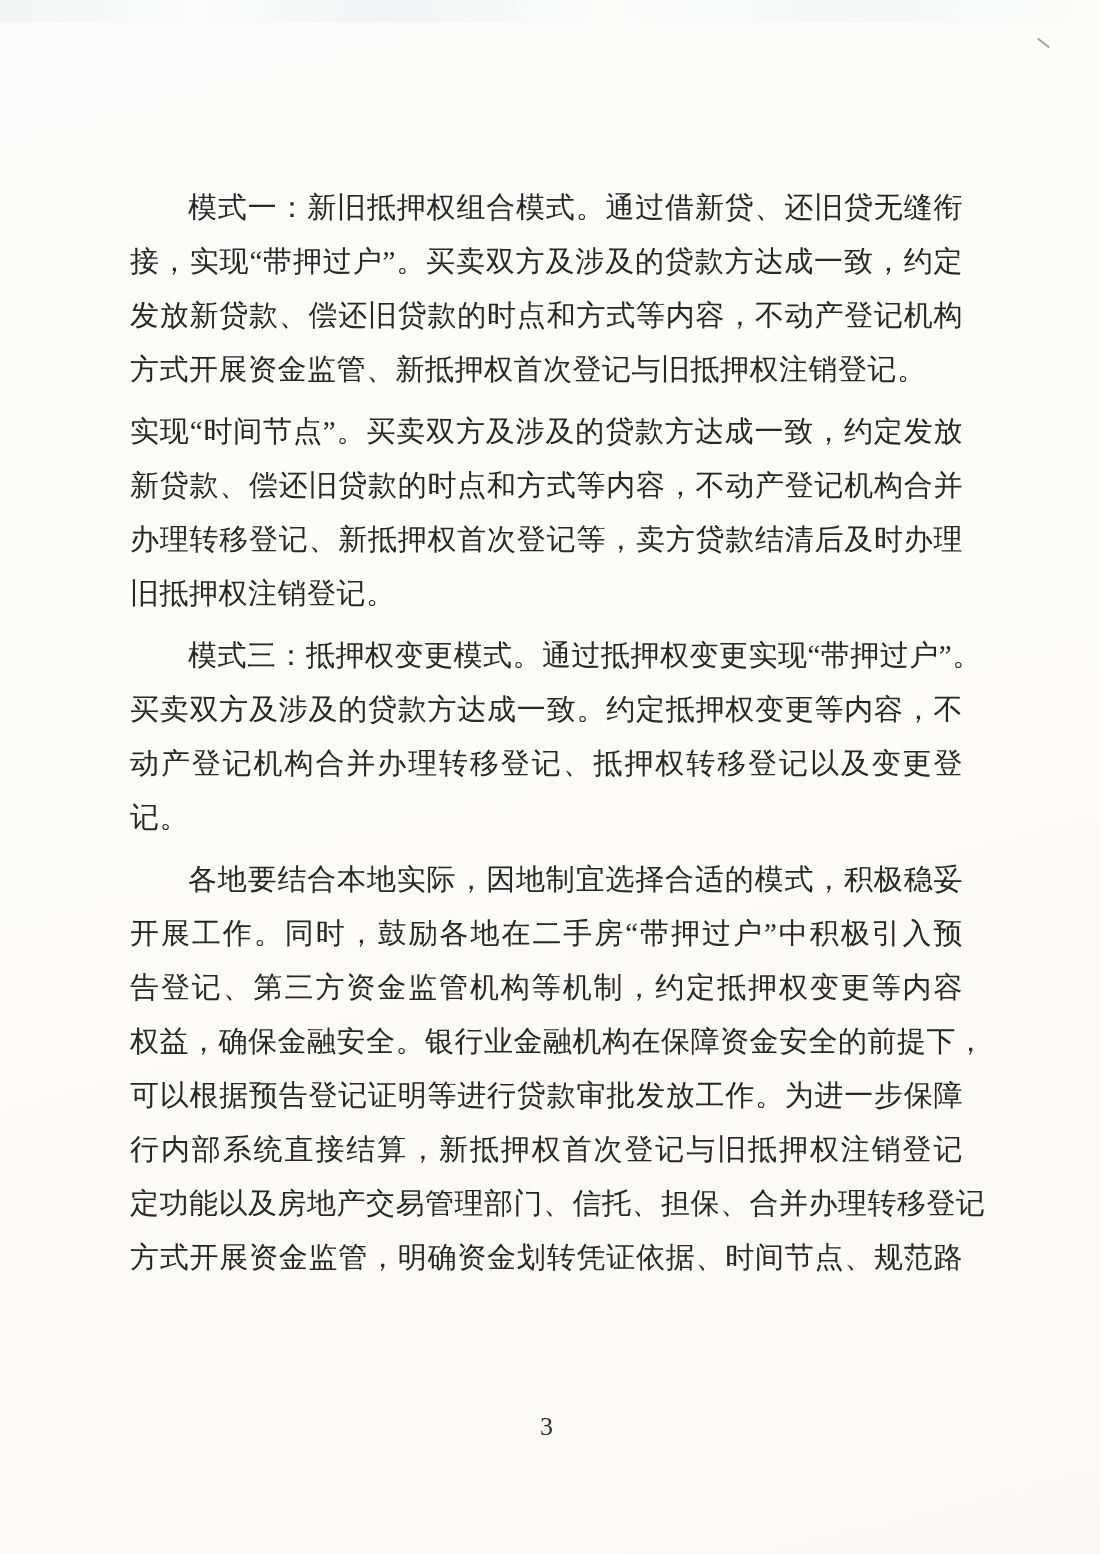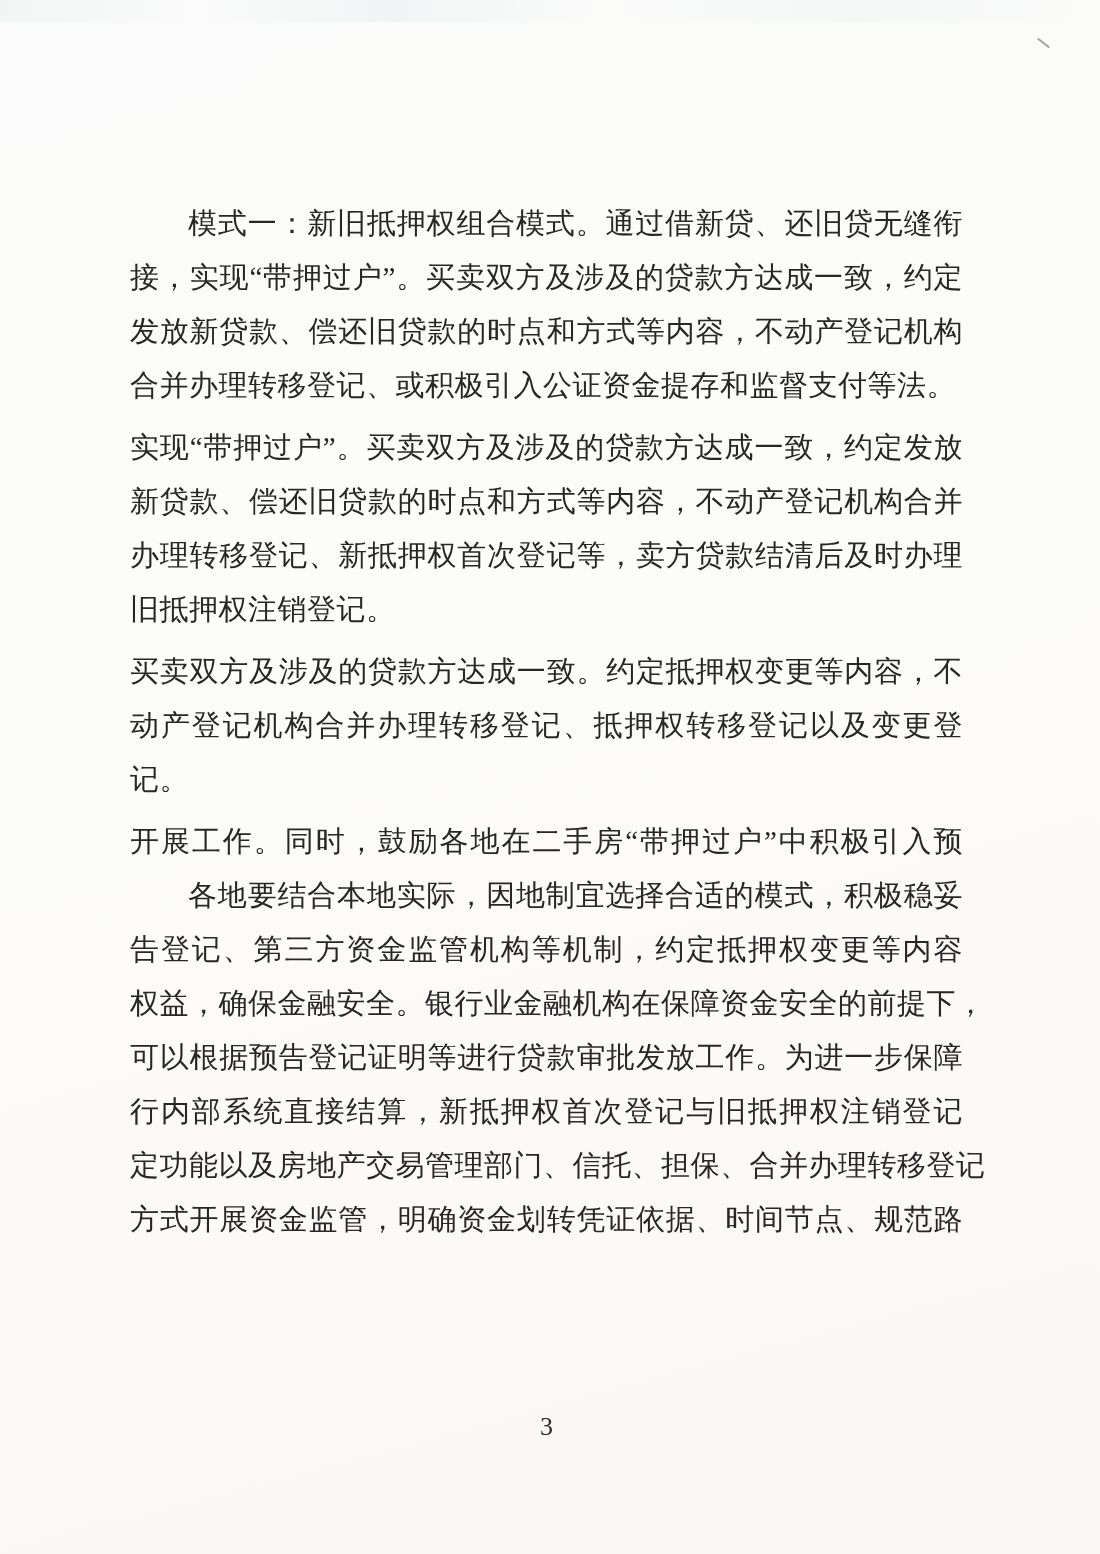--- a/index.html
+++ b/index.html
@@ -37,21 +37,21 @@
     width: 15px;
     height: 2px;
     background: #8a8a8a;
     transform: rotate(38deg);
     border-radius: 1px;
     opacity: 0.8;
   }
   .text-block {
     position: absolute;
     left: 130px;
-    top: 196px;
+    top: 180px;
     width: 833px;
     font-size: 29px;
     line-height: 54px;
     color: #272727;
     letter-spacing: 0.5px;
     text-align: justify;
   }
   .para {
     margin: 0 0 8px 0;
   }
@@ -83,36 +83,37 @@
 <body>
 
 <div class="page">
   <div class="top-smudge"></div>
   <div class="artifact"></div>
   <div class="text-block">
       <div class="para">
         <div class="line first">模式一：新旧抵押权组合模式。通过借新贷、还旧贷无缝衔</div>
         <div class="line">接，实现“带押过户”。买卖双方及涉及的贷款方达成一致，约定</div>
         <div class="line">发放新贷款、偿还旧贷款的时点和方式等内容，不动产登记机构</div>
-        <div class="line natural-end">合并办理转移登记、或积极引入公证资金提存和监督支付等法。</div>
+        <div class="line natural-end">方式开展资金监管、新抵押权首次登记与旧抵押权注销登记。</div>
       </div>
       <div class="para">
-        <div class="line">实现“带押过户”。买卖双方及涉及的贷款方达成一致，约定发放</div>
+        <div class="line">实现“时间节点”。买卖双方及涉及的贷款方达成一致，约定发放</div>
         <div class="line">新贷款、偿还旧贷款的时点和方式等内容，不动产登记机构合并</div>
         <div class="line">办理转移登记、新抵押权首次登记等，卖方贷款结清后及时办理</div>
         <div class="line natural-end">旧抵押权注销登记。</div>
       </div>
       <div class="para">
+        <div class="line first">模式三：抵押权变更模式。通过抵押权变更实现“带押过户”。</div>
         <div class="line">买卖双方及涉及的贷款方达成一致。约定抵押权变更等内容，不</div>
         <div class="line">动产登记机构合并办理转移登记、抵押权转移登记以及变更登</div>
         <div class="line natural-end">记。</div>
       </div>
       <div class="para">
+        <div class="line first">各地要结合本地实际，因地制宜选择合适的模式，积极稳妥</div>
         <div class="line">开展工作。同时，鼓励各地在二手房“带押过户”中积极引入预</div>
-        <div class="line first">各地要结合本地实际，因地制宜选择合适的模式，积极稳妥</div>
         <div class="line">告登记、第三方资金监管机构等机制，约定抵押权变更等内容</div>
         <div class="line">权益，确保金融安全。银行业金融机构在保障资金安全的前提下，</div>
         <div class="line">可以根据预告登记证明等进行贷款审批发放工作。为进一步保障</div>
         <div class="line">行内部系统直接结算，新抵押权首次登记与旧抵押权注销登记</div>
         <div class="line">定功能以及房地产交易管理部门、信托、担保、合并办理转移登记</div>
         <div class="line">方式开展资金监管，明确资金划转凭证依据、时间节点、规范路</div>
       </div>
     </div>
   <div class="page-number">3</div>
 </div>

